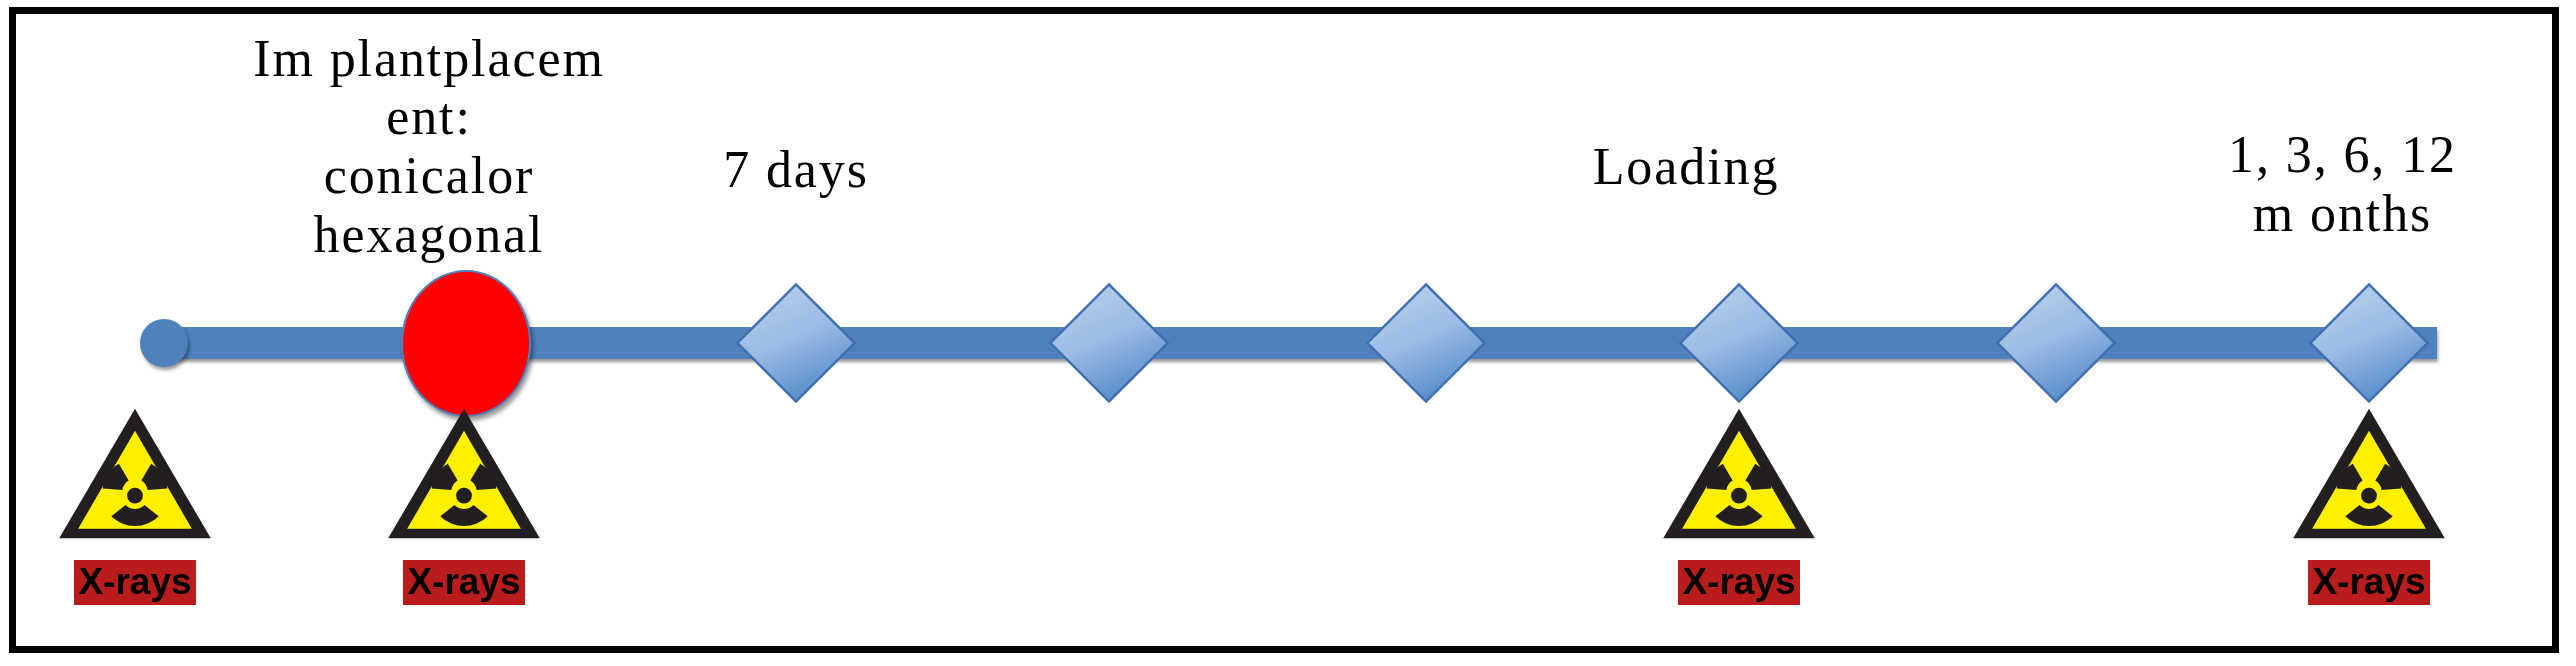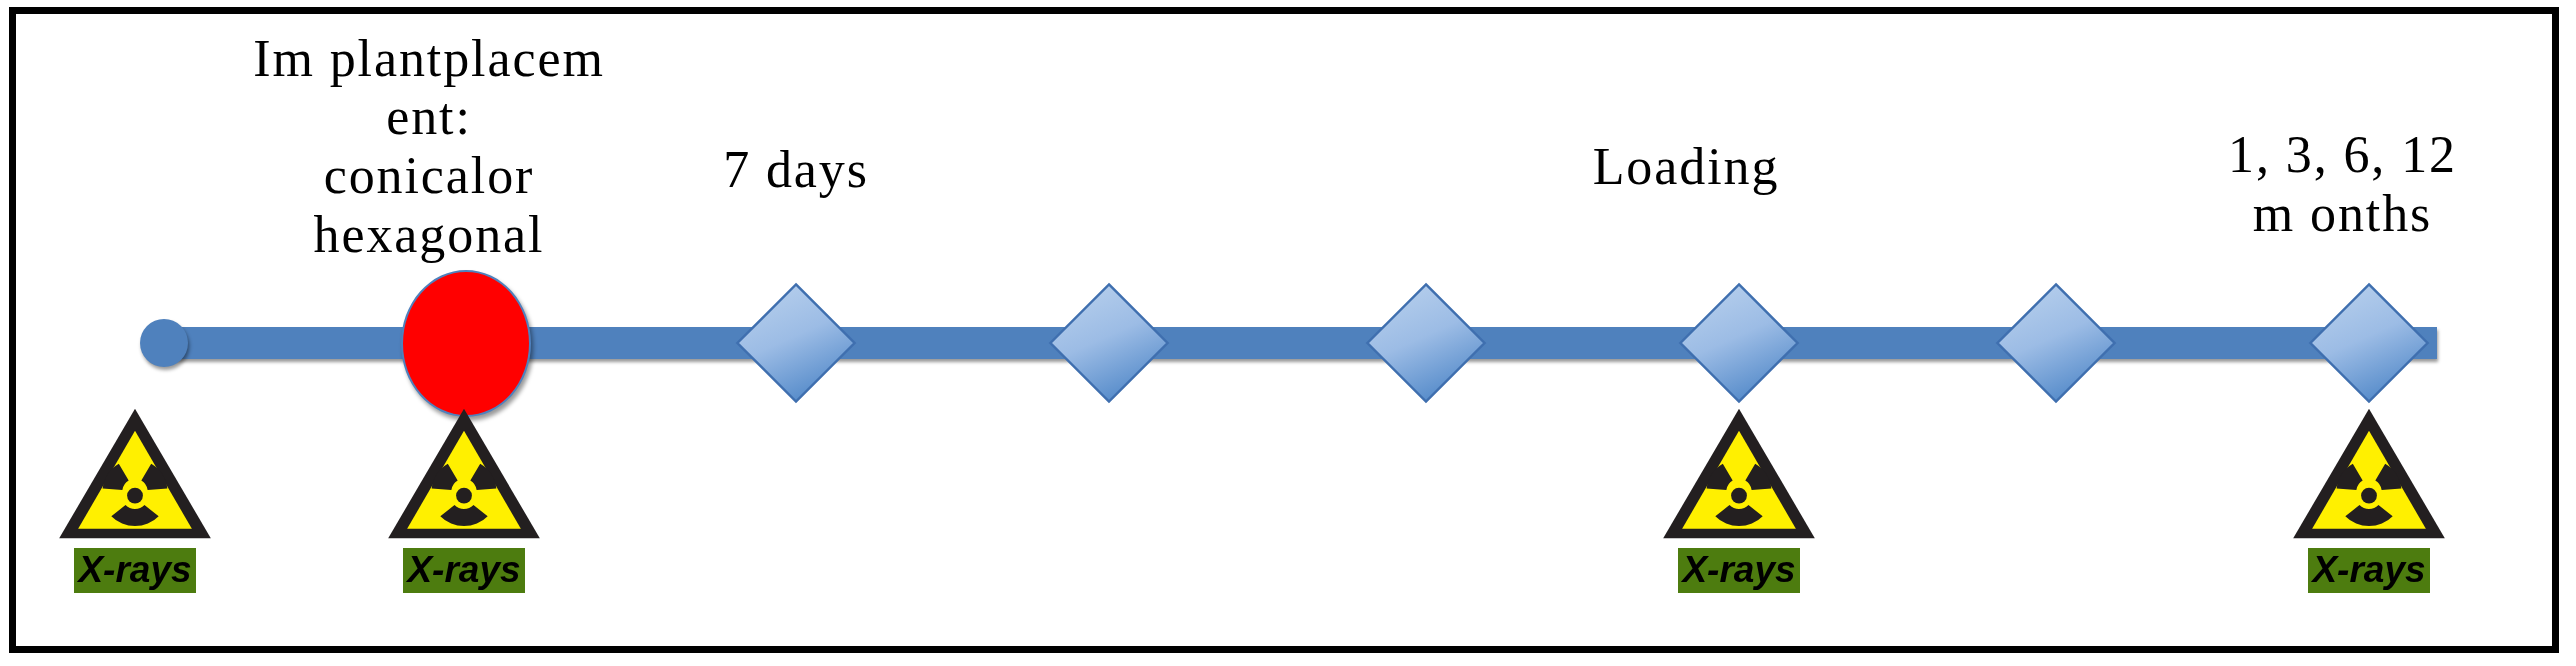--- a/index.html
+++ b/index.html
@@ -91,30 +91,29 @@
     position: absolute;
     width: 193px;
     text-align: center;
   }
   .xray .tri {
     display: block;
     margin: 0 auto;
   }
   .xray-label {
     display: inline-block;
-    background: #4d7c0f;
+    background: #b91c1c;
     color: #000000;
     font-family: "Liberation Sans", "DejaVu Sans", sans-serif;
     font-weight: bold;
     font-size: 37px;
     line-height: 1.0;
     padding: 3.1px 4.6px 5.4px 4.6px;
     letter-spacing: 0px;
-    margin-top: 5px;
-    font-style: italic;
+    margin-top: 17px;
   }
 </style>
 </head>
 <body>
 
 <div class="canvas">
   <div class="frame">
 
     <div class="track"></div>
 

